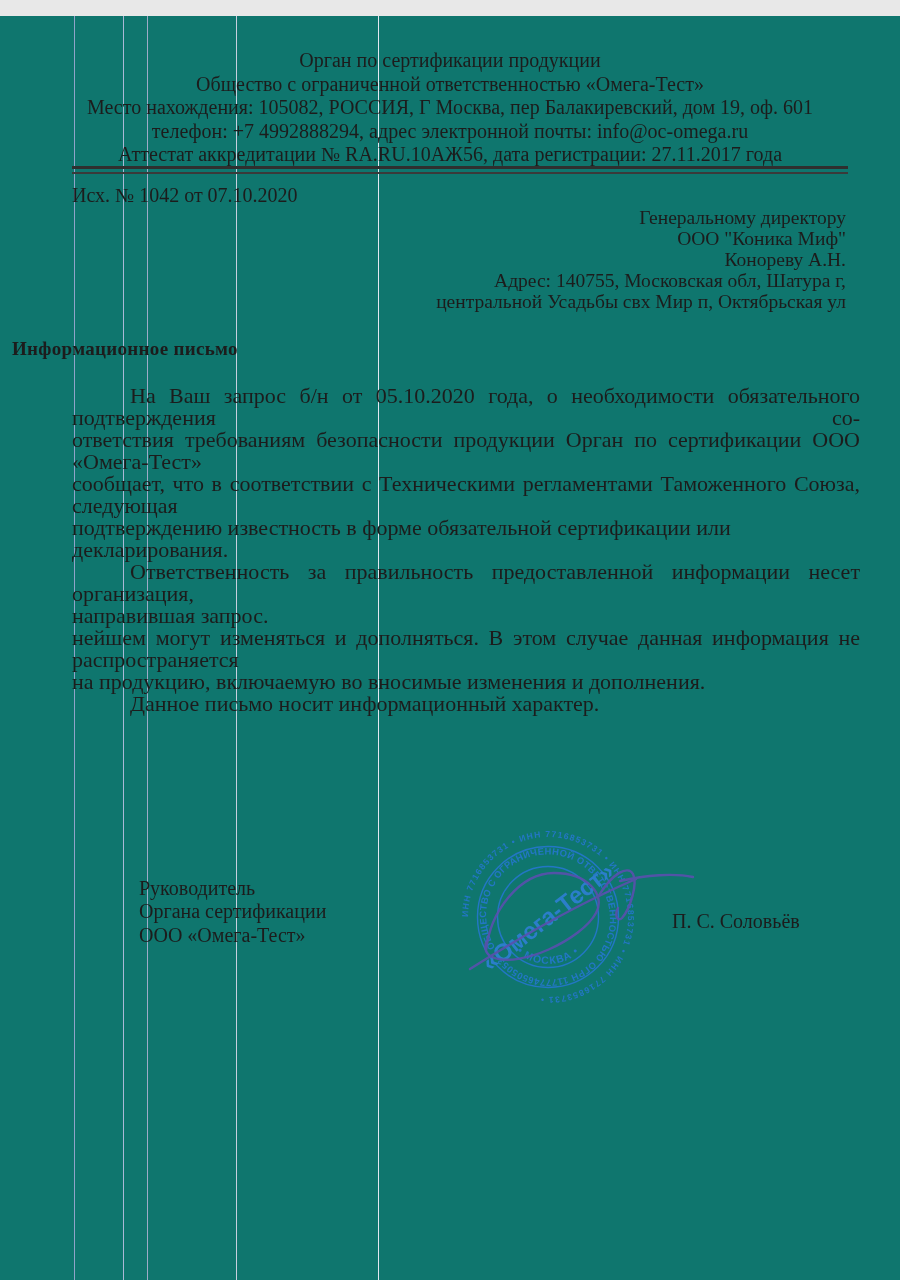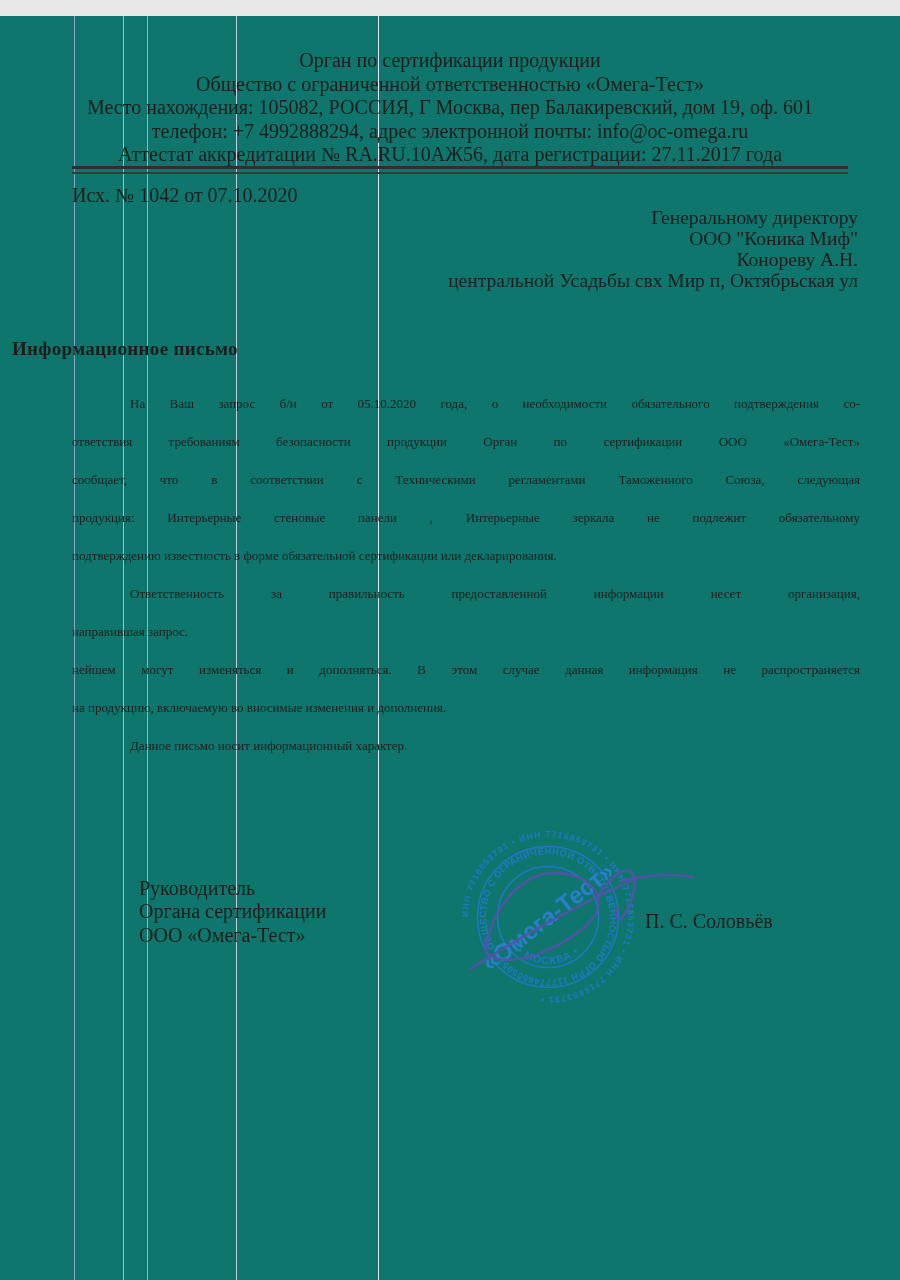--- a/index.html
+++ b/index.html
@@ -19,40 +19,40 @@
   .letterhead{
     position:absolute;top:33px;left:40px;width:820px;text-align:center;
     font-size:20px;line-height:23.5px;white-space:nowrap;
   }
   .rule{
     position:absolute;top:150px;left:72px;width:776px;height:3px;
     border-top:3px solid #2f2f2f;border-bottom:2px solid #3a3a3a;
   }
   .refline{position:absolute;top:168px;left:72px;font-size:20px;font-family:Liberation Serif, serif;}
   .addressee{
-    position:absolute;top:191px;right:42px;text-align:right;
+    position:absolute;top:191px;right:54px;text-align:right;
     font-size:19.5px;line-height:21px;white-space:nowrap;
   }
   .doc-title{
     position:absolute;top:322px;left:12px;width:100%;text-align:left;
     font-weight:bold;font-size:19px;letter-spacing:.3px;
   }
   .body-text{
     position:absolute;top:369px;left:72px;width:788px;
-    font-size:13px;line-height:38px;
+    font-size:22px;line-height:22px;
   }
   .bline{text-align:justify;text-align-last:justify;}
   .bline.last{text-align:left;text-align-last:left;}
   .bline.indent{text-indent:58px;}
   .sig-block{
     position:absolute;top:861px;left:139px;font-size:20px;line-height:23.3px;
     white-space:nowrap;
     font-family:Liberation Serif, serif;
   }
-  .sig-name{position:absolute;top:894px;left:645px;font-size:20px;white-space:nowrap;}
+  .sig-name{position:absolute;top:894px;left:672px;font-size:20px;white-space:nowrap;}
   .stamp-wrap{position:absolute;left:448px;top:801px;width:256px;height:206px;}
   .stamp-wrap svg{display:block;}
   .ring-text{font-family:"Liberation Sans","DejaVu Sans",sans-serif;font-weight:bold;}
 </style>
 </head>
 <body>
 
 <div class="page">
 
   <div class="scanline sl1"></div>
@@ -70,31 +70,31 @@
   </div>
 
   <div class="rule"></div>
 
   <div class="refline">Исх. № 1042 от 07.10.2020</div>
 
   <div class="addressee">
     <div>Генеральному директору</div>
     <div>ООО "Коника Миф"</div>
     <div>Конореву А.Н.</div>
+    <div>Адрес: 140755, Московская обл, Шатура г,</div>
     <div>центральной Усадьбы свх Мир п, Октябрьская ул</div>
   </div>
 
   <div class="doc-title">Информационное письмо</div>
 
   <div class="body-text">
     <div>
       <div class="bline indent">На Ваш запрос б/н от 05.10.2020 года, о необходимости обязательного подтверждения со-</div>
       <div class="bline">ответствия требованиям безопасности продукции Орган по сертификации ООО «Омега-Тест»</div>
       <div class="bline">сообщает, что в соответствии с Техническими регламентами Таможенного Союза, следующая</div>
-      <div class="bline">продукция: Интерьерные стеновые панели , Интерьерные зеркала не подлежит обязательному</div>
       <div class="bline last">подтверждению известность в форме обязательной сертификации или декларирования.</div>
     </div>
     <div>
       <div class="bline indent">Ответственность за правильность предоставленной информации несет организация,</div>
       <div class="bline last">направившая запрос.</div>
     </div>
     <div>
       <div class="bline">нейшем могут изменяться и дополняться. В этом случае данная информация не распространяется</div>
       <div class="bline last">на продукцию, включаемую во вносимые изменения и дополнения.</div>
     </div>

